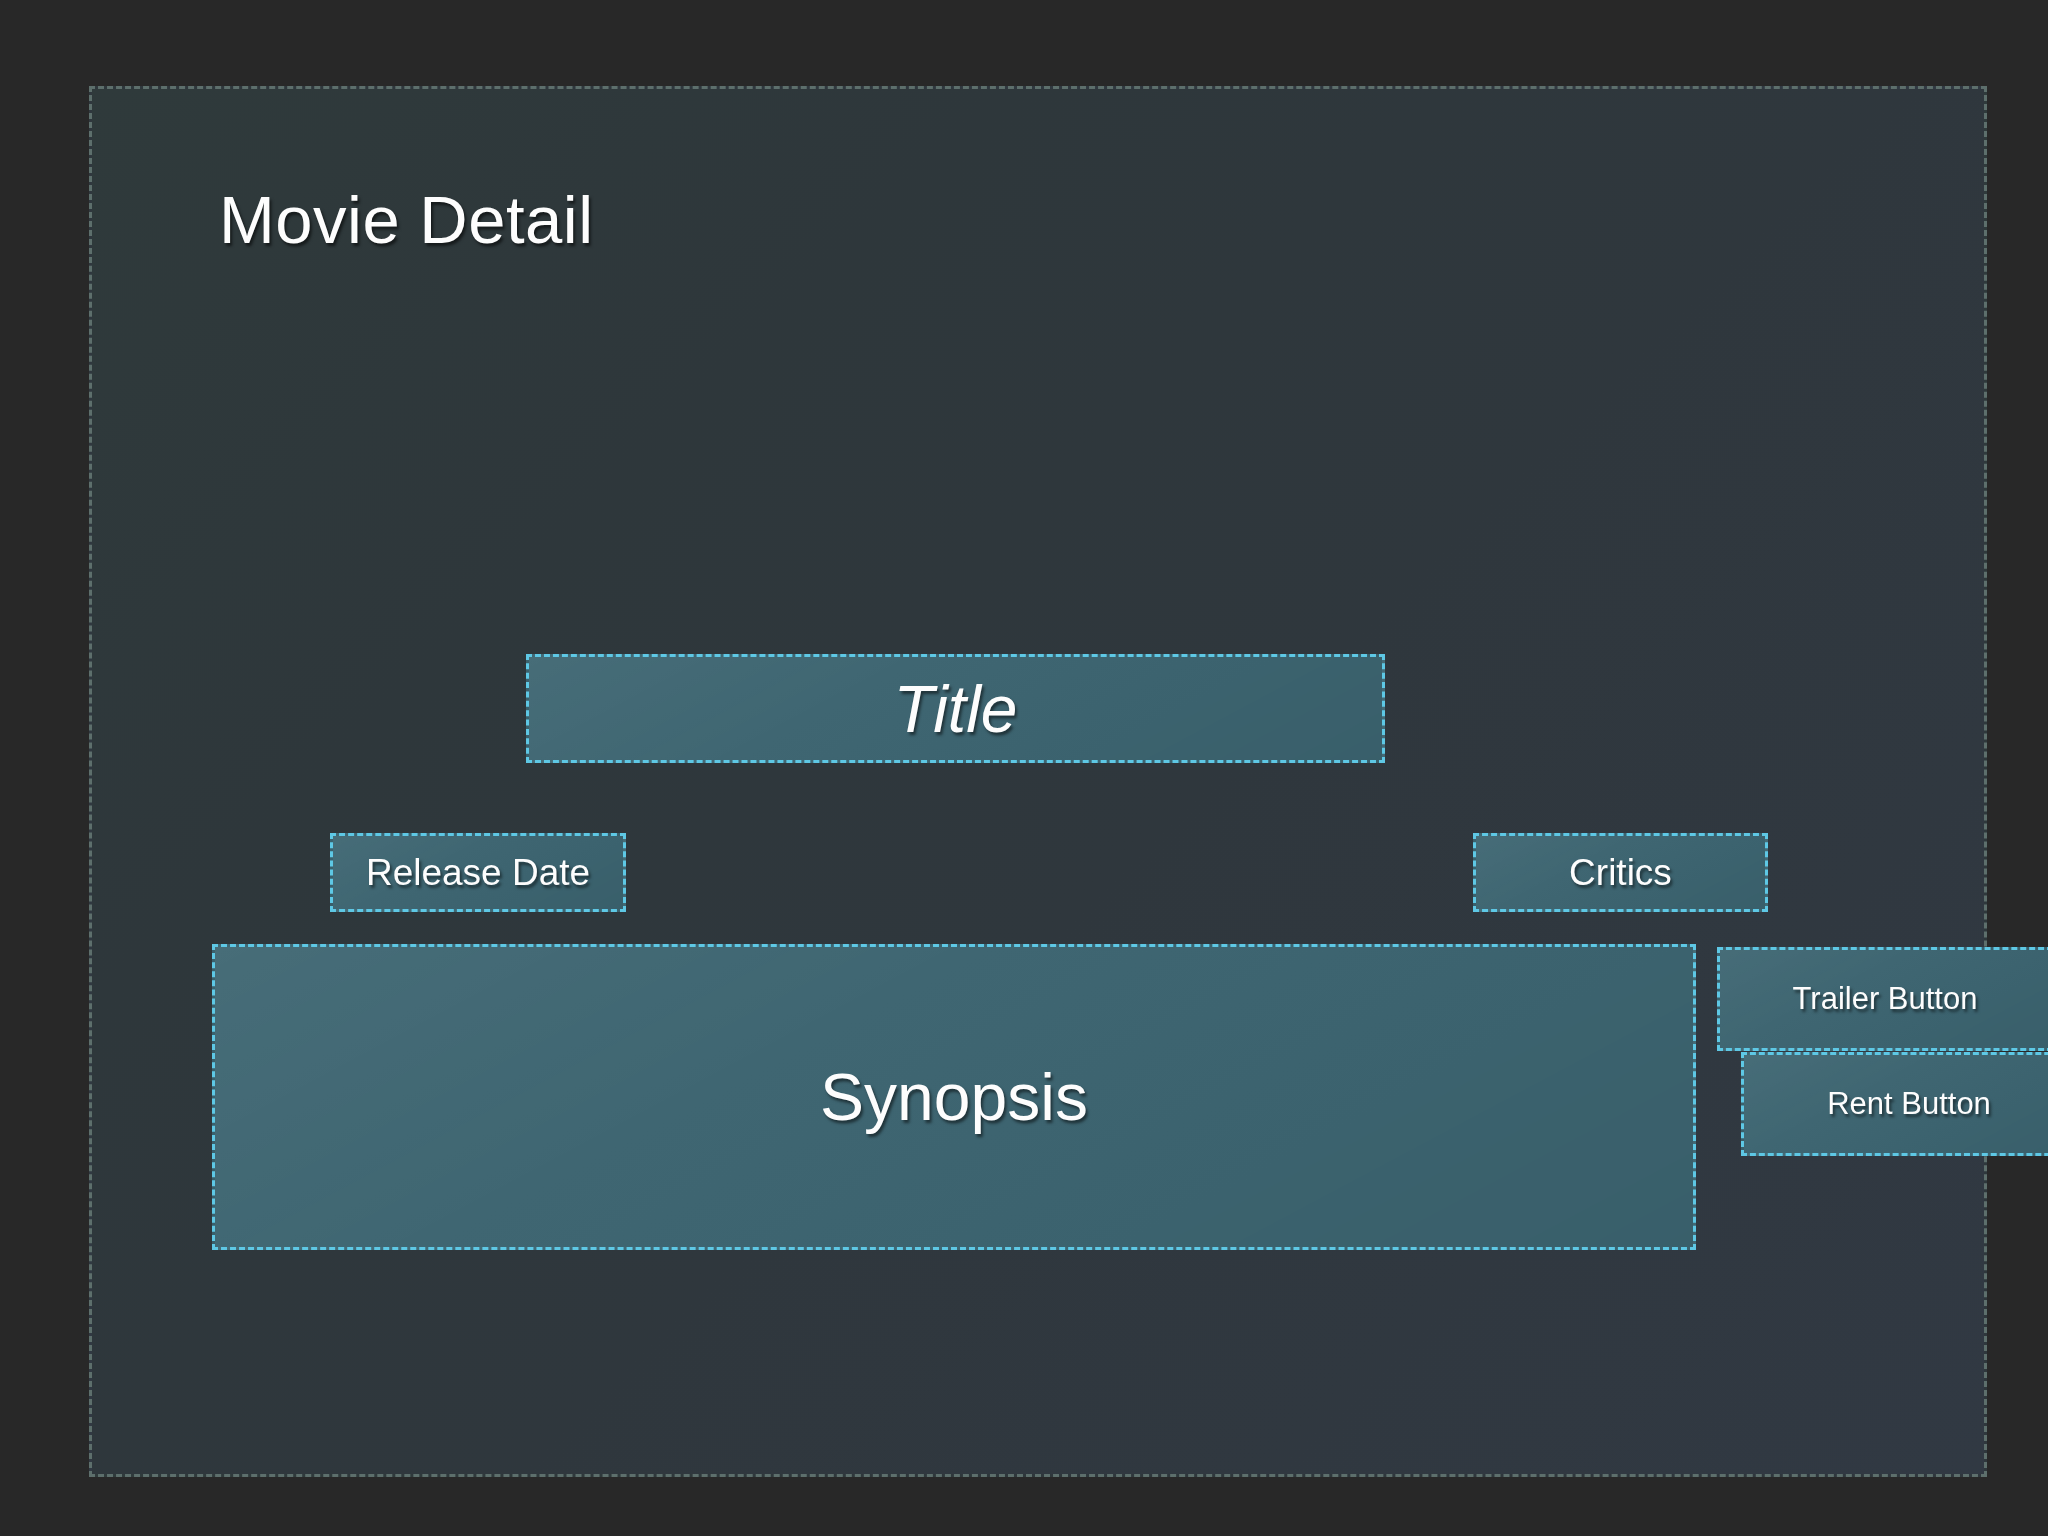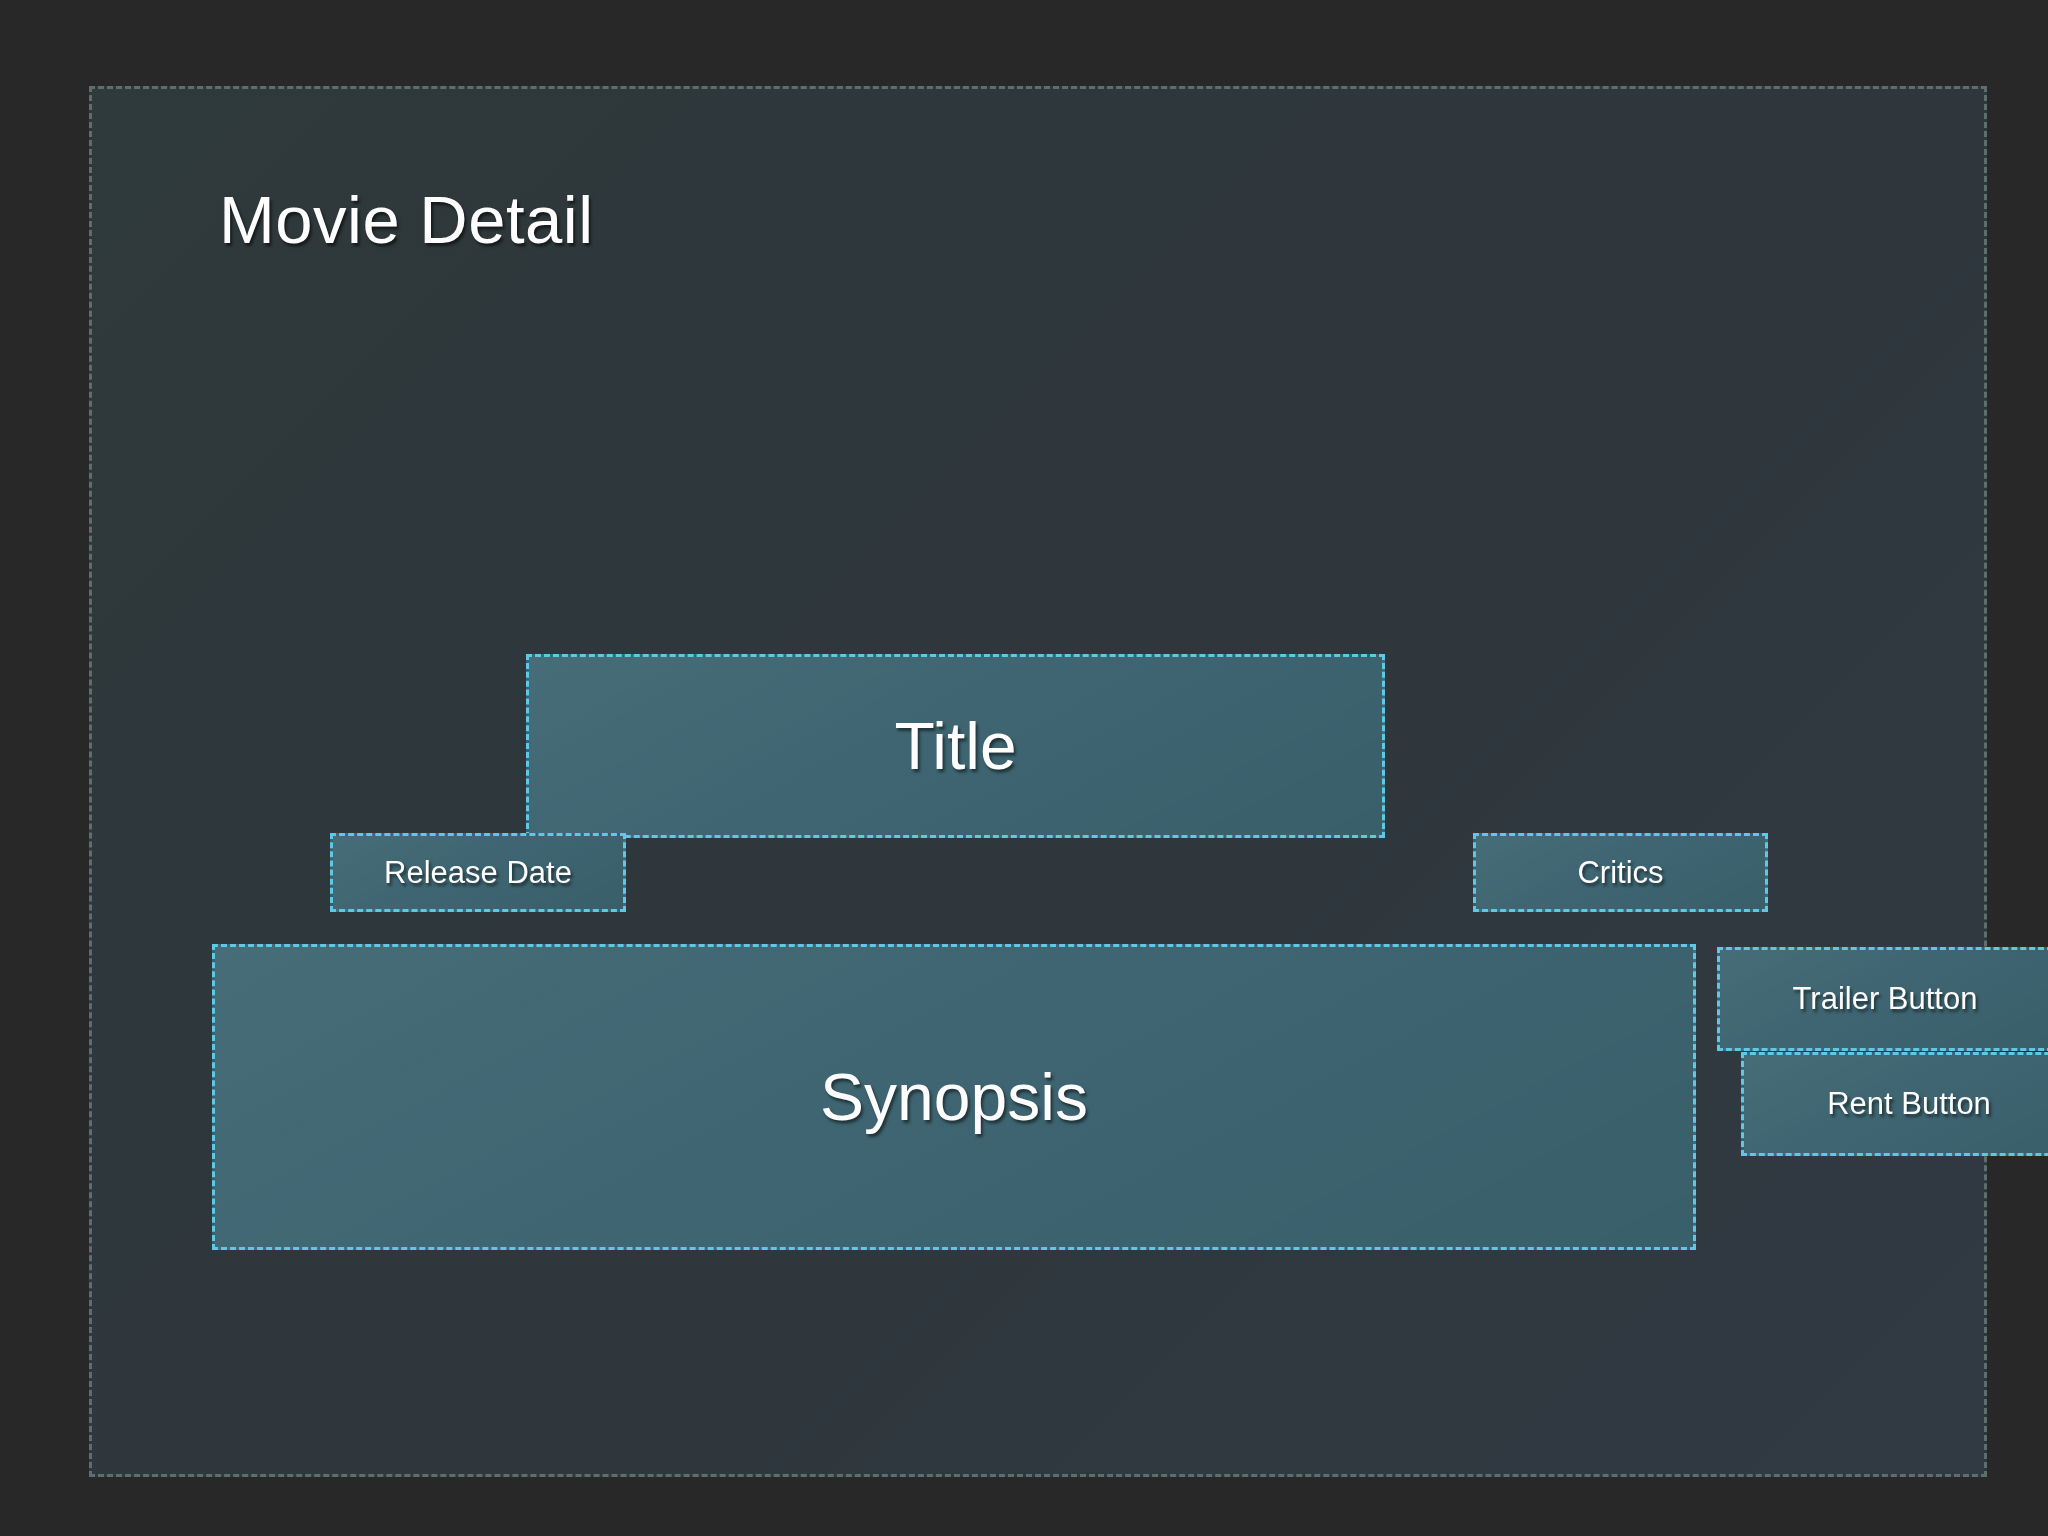--- a/index.html
+++ b/index.html
@@ -60,25 +60,26 @@
       #3c6470;
     color:#fdfdfd;
     text-shadow:2px 3px 3px rgba(0,0,0,0.5);
     white-space:nowrap;
     overflow:hidden;
   }
 
   
   #ph-title {
     left:434px; top:565px;
-    width:859px; height:184px;
+    width:859px; height:109px;
     font-size:66px;
+    font-style:italic;
   }
 
-  .meta { top:744px; height:79px; font-size:31px; }
+  .meta { top:744px; height:79px; font-size:37px; }
   #ph-release  { left:238px;  width:296px; }
   #ph-runtime  { left:601px;  width:335px; }
   #ph-audience { left:1001px; width:315px; }
   #ph-critics  { left:1381px; width:295px; }
 
   #ph-synopsis {
     left:120px; top:855px;
     width:1484px; height:306px;
     font-size:66px;
   }

